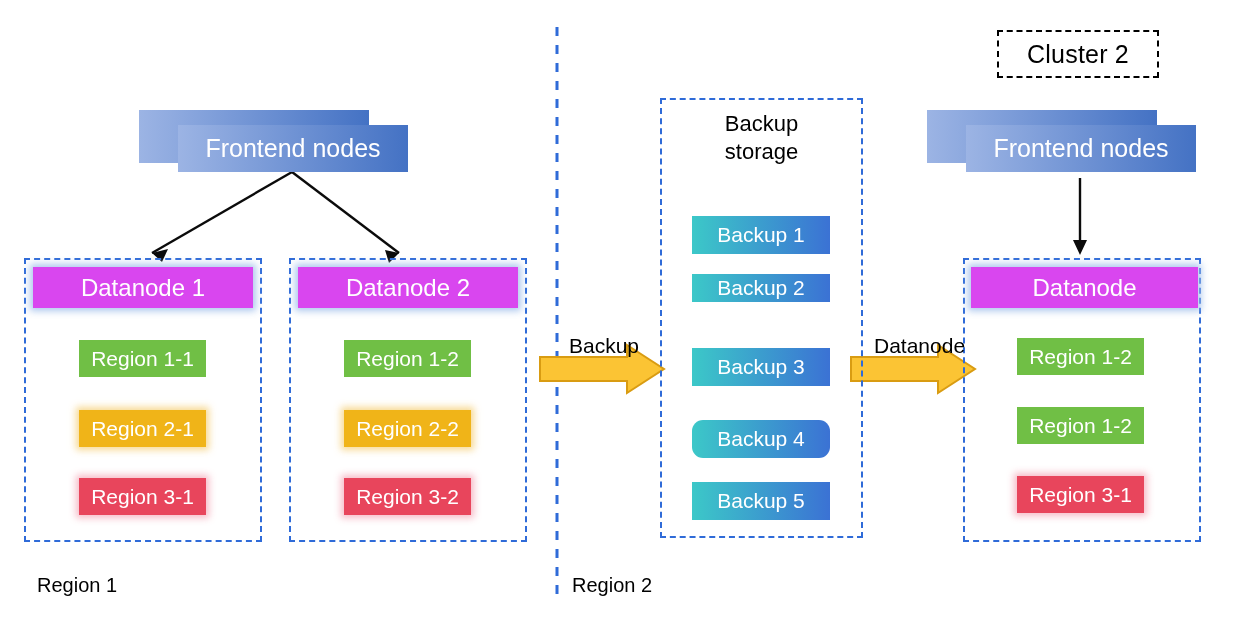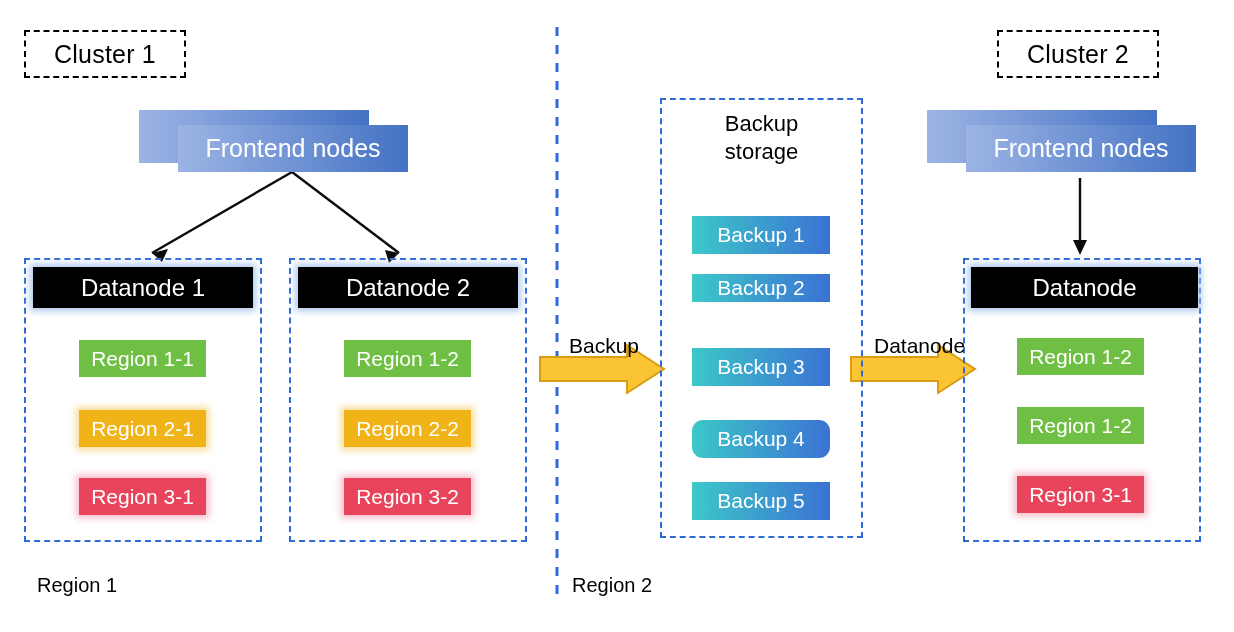--- a/index.html
+++ b/index.html
@@ -48,21 +48,21 @@
   }
 
   
   .dashed-blue {
     border: 2px dashed #2F6BD8;
     background: transparent;
   }
 
   
   .datanode-bar {
-    background: #000000;
+    background: #d946ef;
     display: flex;
     align-items: center;
     justify-content: center;
     color: #ffffff;
     font-size: 24px;
     box-shadow: 0 0 7px 3px rgba(160,190,235,0.85);
   }
 
   
   .region {
@@ -130,23 +130,20 @@
     <polygon points="399,253 385,250 389,263" fill="#0B0B0B"></polygon>
 
     <line x1="1080" y1="178" x2="1080" y2="246" stroke="#0B0B0B" stroke-width="2.4"></line>
     <polygon points="1080,255 1073,240 1087,240" fill="#0B0B0B"></polygon>
 
     <polygon points="540,357 627,357 627,345 664,369 627,393 627,381 540,381" fill="#FBC434" stroke="#D99C12" stroke-width="2"></polygon>
 
     <polygon points="851,357 938,357 938,345 975,369 938,393 938,381 851,381" fill="#FBC434" stroke="#D99C12" stroke-width="2"></polygon>
   </svg>
 
-  <div class="abs cluster-tag" style="left:24px; top:30px; width:162px; height:48px;">
-    <span>Cluster 1</span>
-  </div>
 
   <div class="abs fe-back" style="left:139px; top:110px; width:230px; height:53px;"></div>
   <div class="abs fe-front" style="left:178px; top:125px; width:230px; height:47px;">
     <span>Frontend nodes</span>
   </div>
 
   <div class="abs dashed-blue" style="left:24px; top:258px; width:238px; height:284px;"></div>
   <div class="abs datanode-bar" style="left:33px; top:267px; width:220px; height:41px;">
     <span>Datanode 1</span>
   </div>

